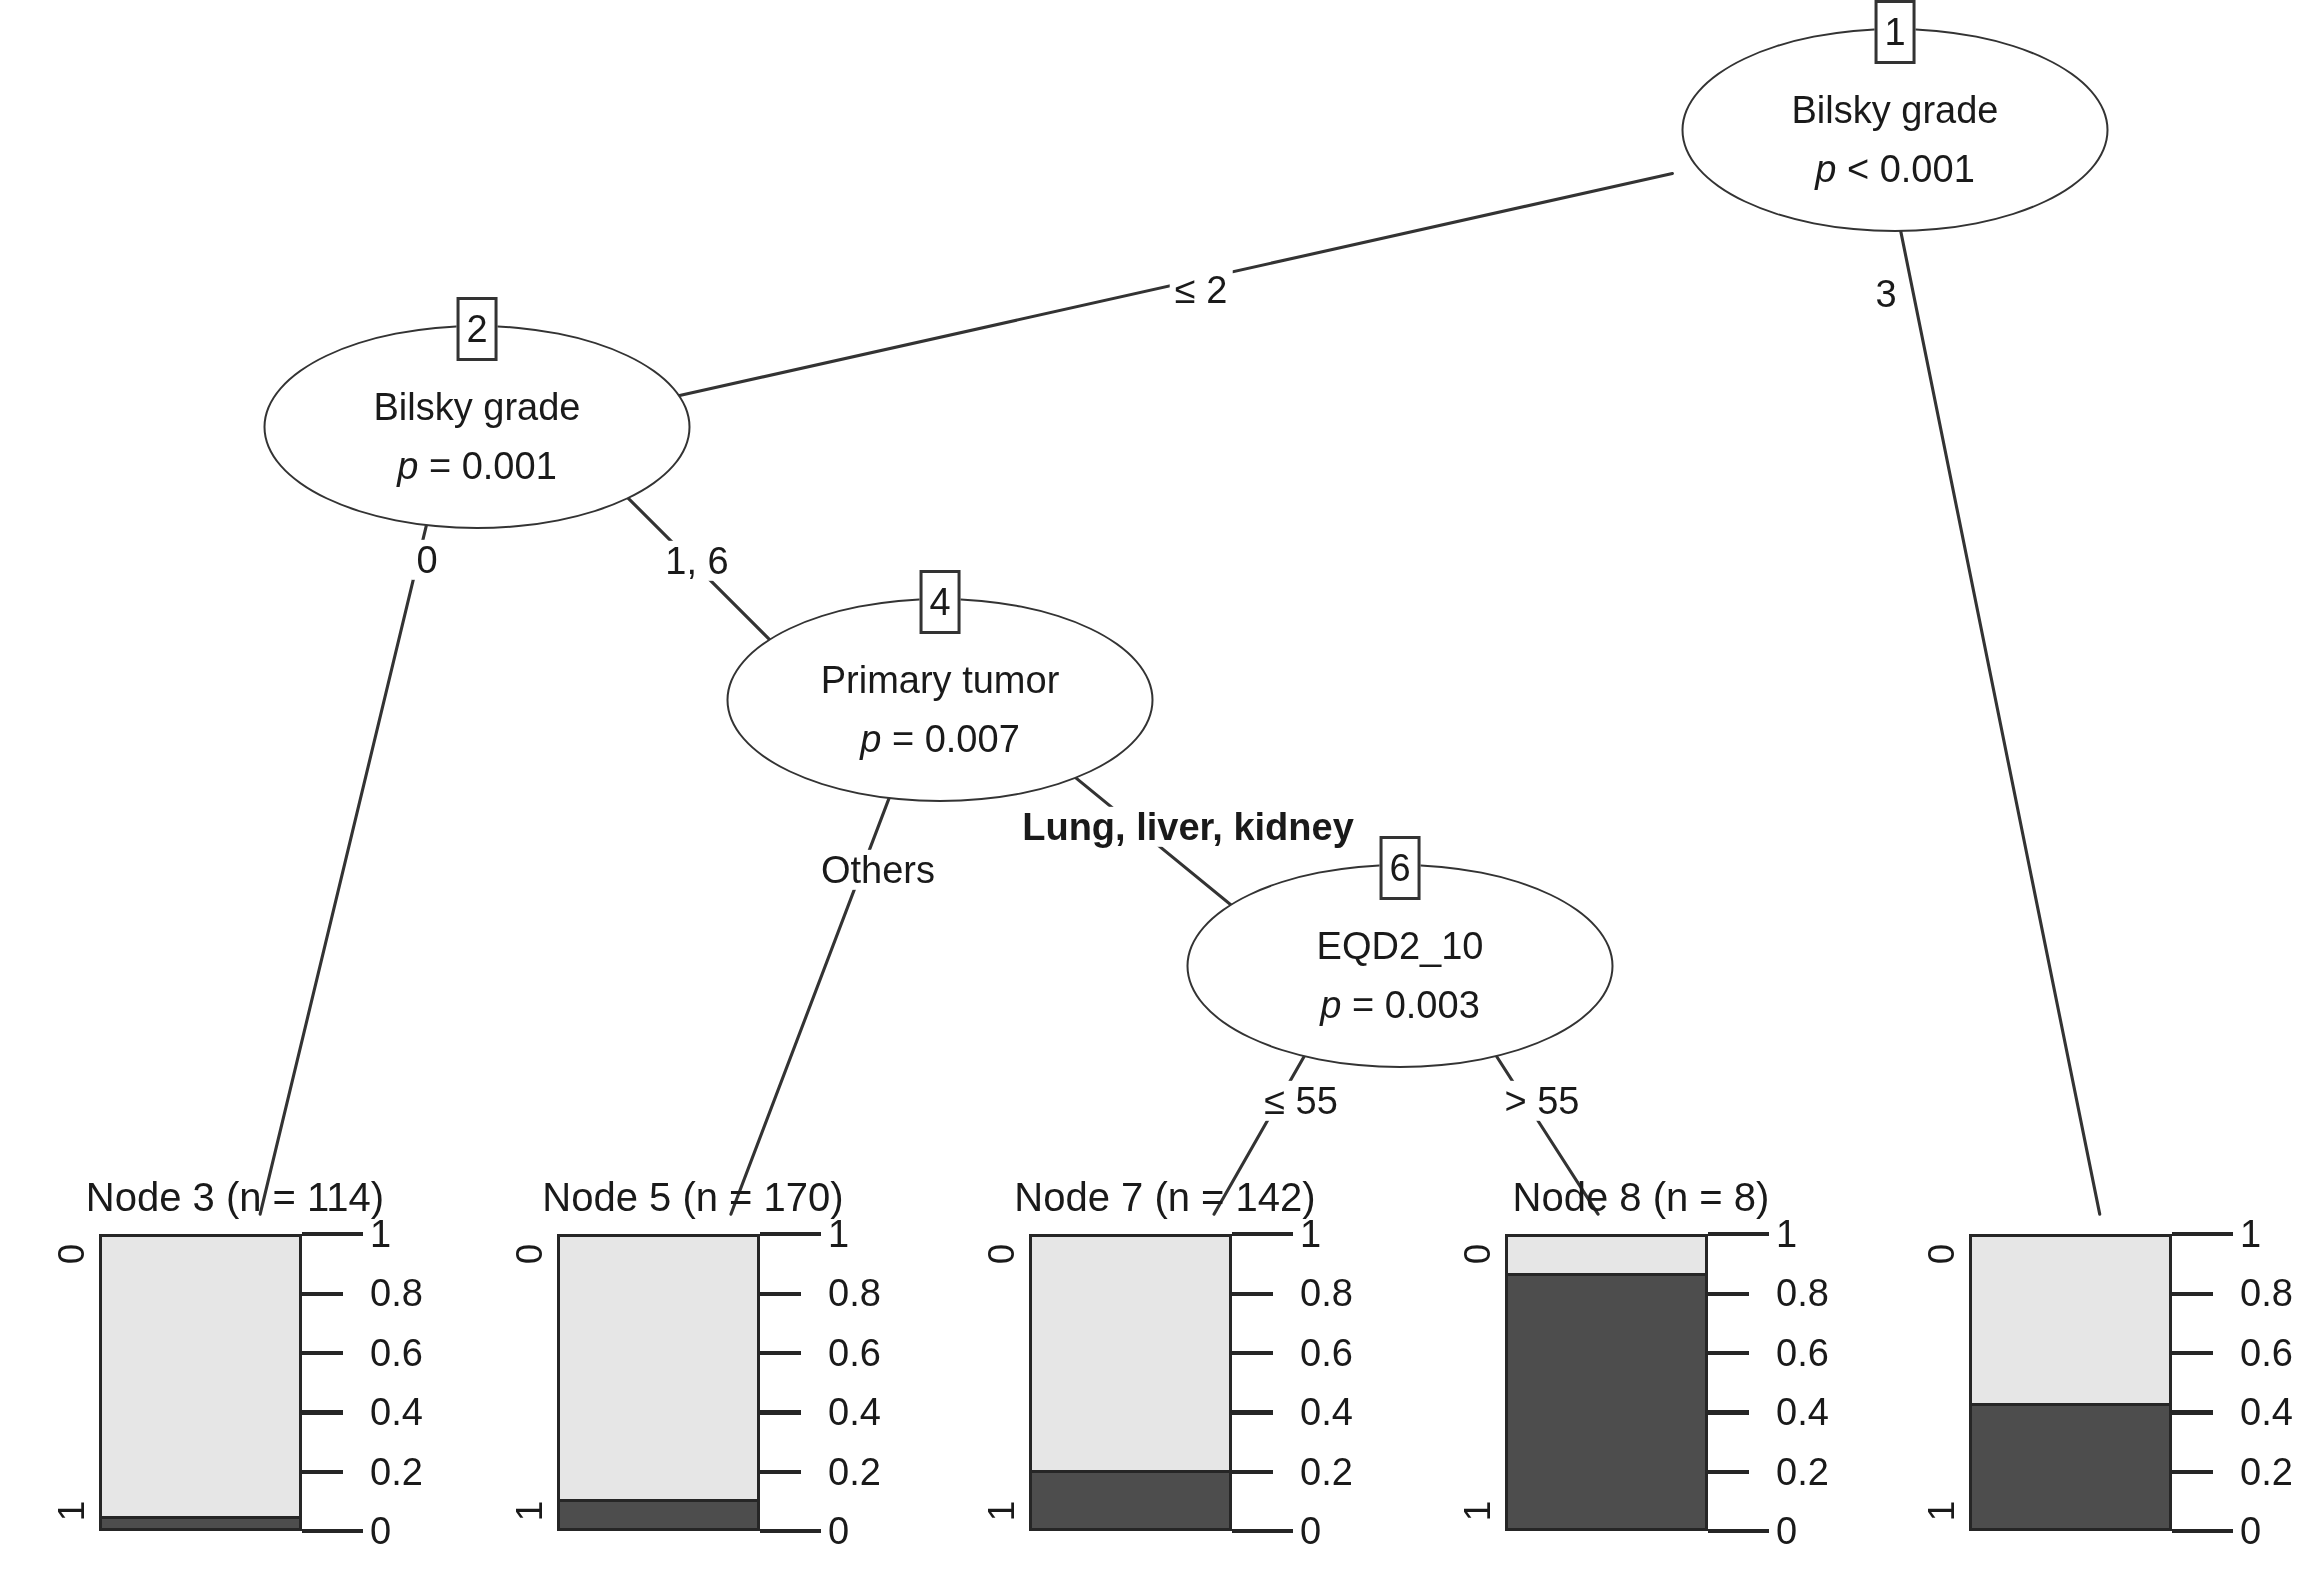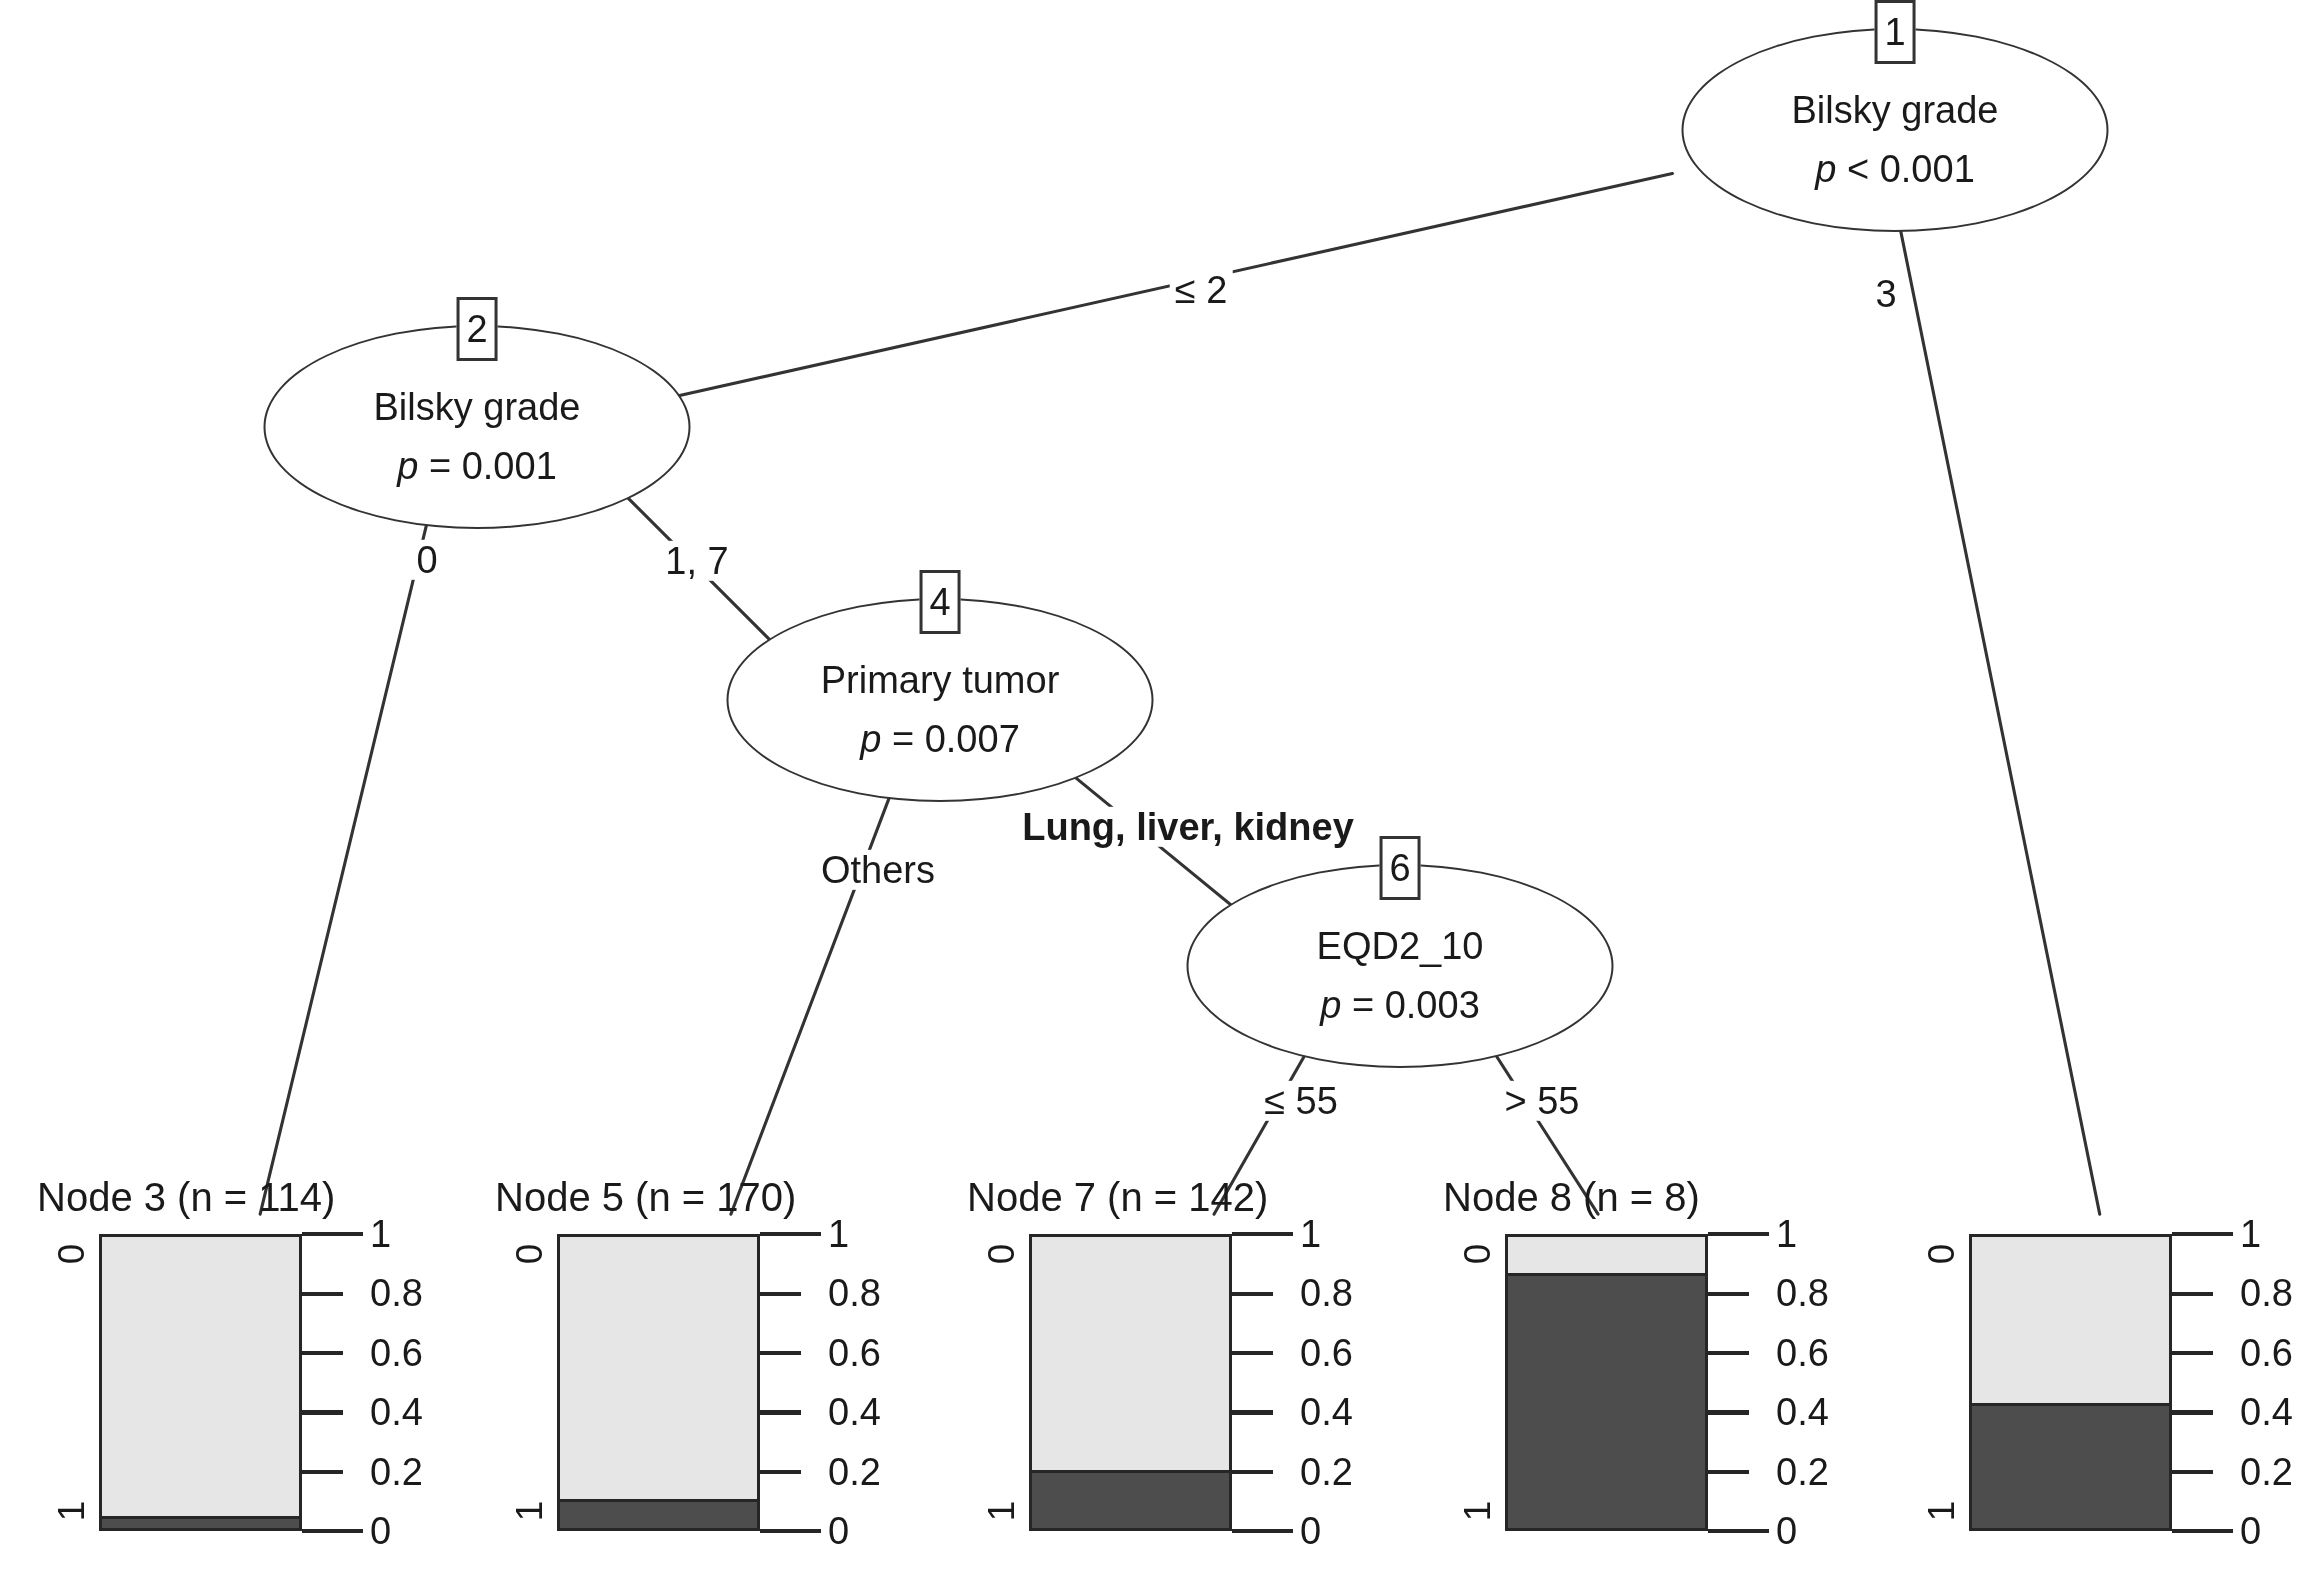--- a/index.html
+++ b/index.html
@@ -103,20 +103,21 @@
   .term-node {
     position: absolute;
     width: 434px;
     height: 396px;
   }
   .term-title {
     position: absolute;
     left: 0;
     top: 0;
     width: 396px;
+    text-align: center;
     font-size: 40px;
     line-height: 1;
     white-space: nowrap;
   }
   .plot {
     position: absolute;
     left: 62px;
     top: 57px;
     width: 203px;
     height: 297px;
@@ -252,21 +253,21 @@
     <div class="idbox">6</div>
     <div class="labels">
       <div class="varname">EQD2_10</div>
       <div class="pval"><span class="ital">p</span> = 0.003</div>
     </div>
   </div>
 
   <div class="edge-label" style="left:1201px; top:290px;">≤ 2</div>
   <div class="edge-label" style="left:1886px; top:294px;">3</div>
   <div class="edge-label" style="left:427px; top:560px;">0</div>
-  <div class="edge-label" style="left:697px; top:561px;">1, 7</div>
+  <div class="edge-label" style="left:697px; top:561px;">1, 6</div>
   <div class="edge-label" style="left:878px; top:831px;margin-top:39px;">Others</div>
   <div class="edge-label" style="left:1188px; top:827px;font-weight:bold;">Lung, liver, kidney</div>
   <div class="edge-label" style="left:1301px; top:1101px;">≤ 55</div>
   <div class="edge-label" style="left:1542px; top:1101px;">&gt; 55</div>
 
   <div class="term-node" style="left:37px; top:1177px;">
     <div class="term-title">Node 3 (n = 114)</div>
     <div class="plot">
       <div class="axis-left-labels">
         <span class="top">0</span>

